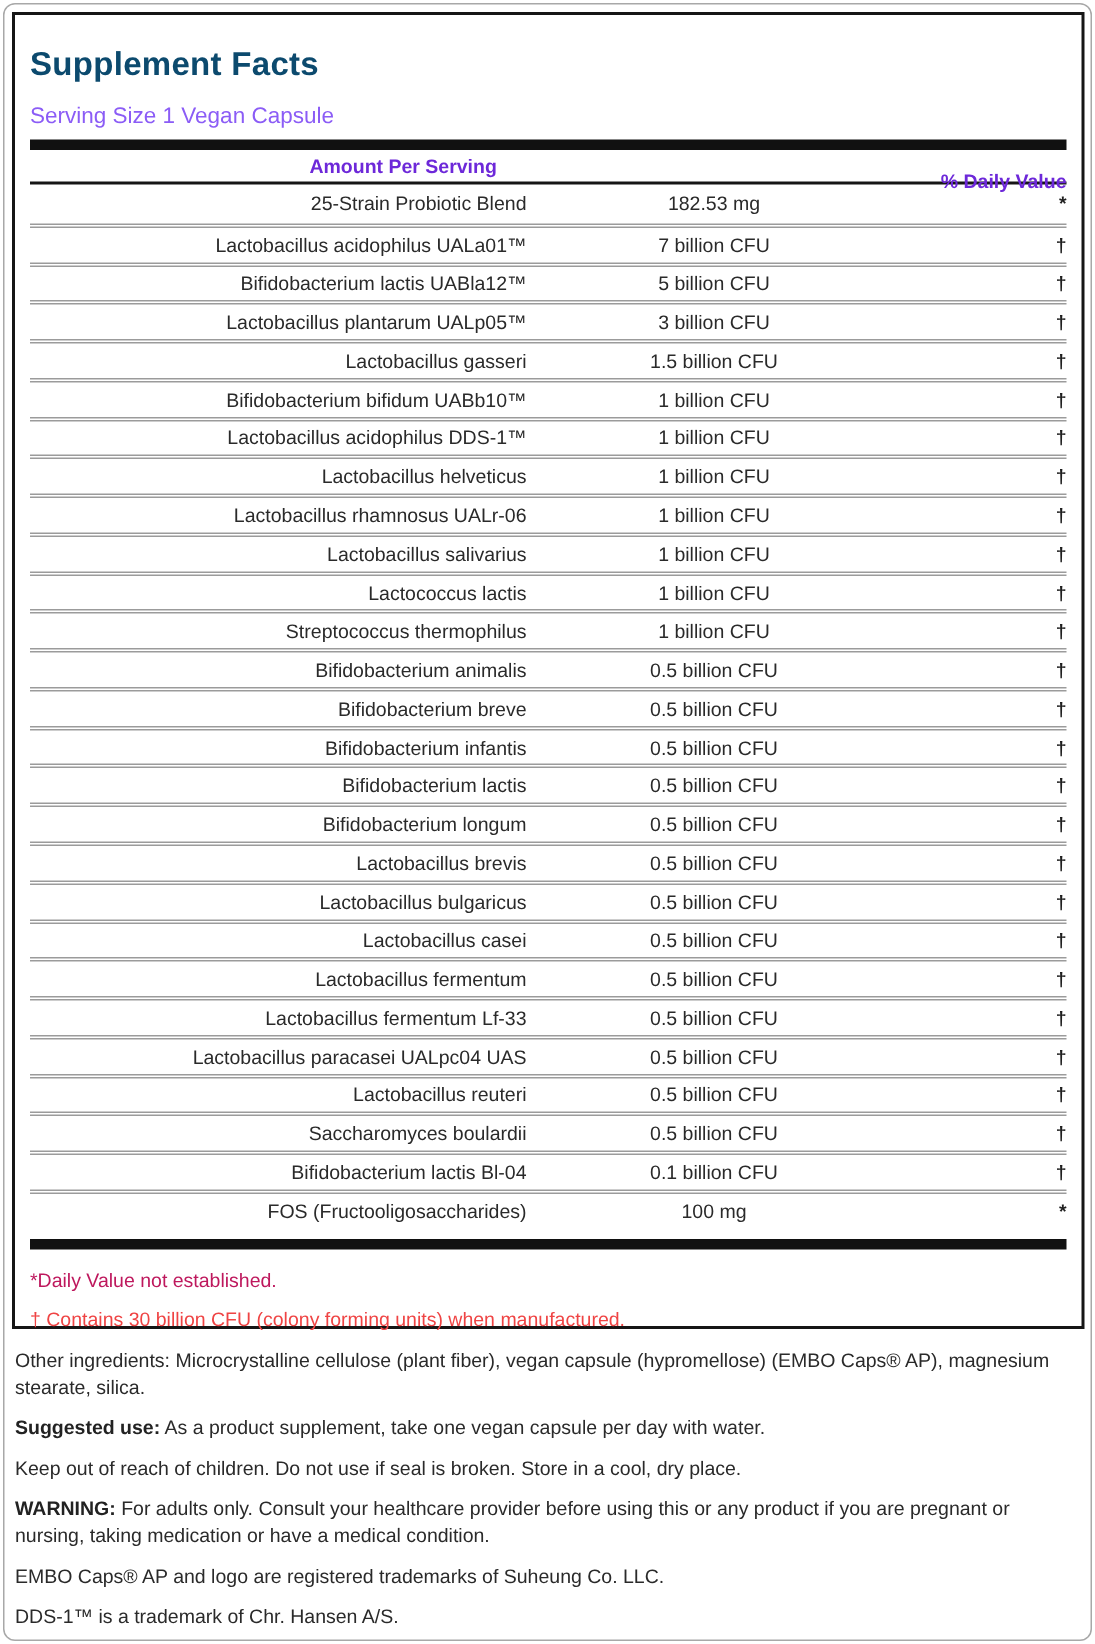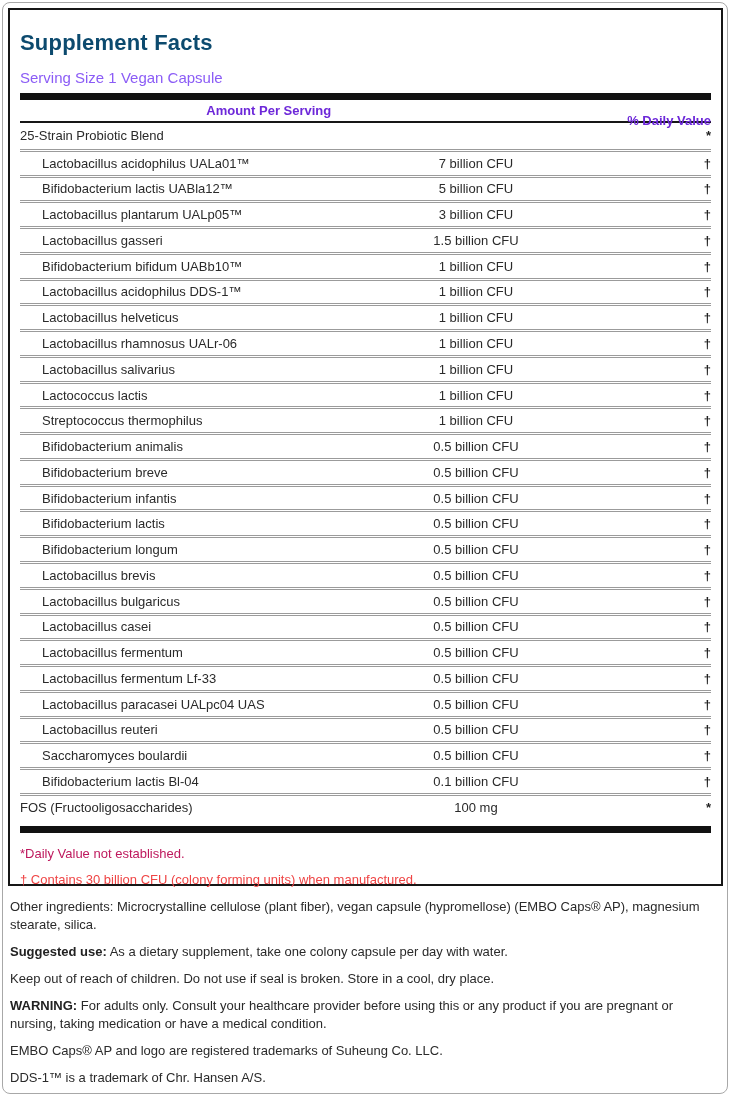--- a/index.html
+++ b/index.html
@@ -77,21 +77,21 @@
   .row {
     display: flex;
     align-items: center;
     height: 25.78px;
     box-sizing: border-box;
     border-top: 3px double #9b9b9b;
     font-size: 13px;
     color: #2a2a2a;
   }
   .row:first-child { border-top: none; }
-  .cell.name { flex: 1; white-space: nowrap; overflow: hidden; }
+  .cell.name { flex: 1; white-space: nowrap; overflow: hidden; text-align: right; }
   .row.indent .cell.name { padding-left: 22px; }
   .cell.amount { width: 250px; text-align: center; white-space: nowrap; }
   .cell.dv { width: 110px; text-align: right; font-weight: 700; color: #1f1f1f; }
   .footnote-1 { margin-top: 13px; font-size: 13px; color: #be185d; }
   .footnote-2 { margin-top: 11px; font-size: 13px; color: #ef4444; }
   .details {
     position: absolute;
     left: 10px;
     right: 10px;
     top: 898px;
@@ -114,20 +114,21 @@
   <div class="bar-thick"></div>
   <div class="header-row">
     <span class="header-amount">Amount Per Serving</span>
     <span class="header-dv">% Daily Value</span>
   </div>
   <div class="bar-medium"></div>
 
   <div class="rows">
   <div class="row">
     <div class="cell name">25-Strain Probiotic Blend</div>
+    <div class="cell amount">182.53 mg</div>
     <div class="cell dv">*</div>
   </div>
 
   <div class="row indent">
     <div class="cell name">Lactobacillus acidophilus UALa01™</div>
     <div class="cell amount">7 billion CFU</div>
     <div class="cell dv">†</div>
   </div>
 
   <div class="row indent">
@@ -281,18 +282,18 @@
   </div>
 </div>
 
   <div class="bar-thick"></div>
   <div class="footnote-1">*Daily Value not established.</div>
   <div class="footnote-2">† Contains 30 billion CFU (colony forming units) when manufactured.</div>
 </div>
 
 <div class="details">
   <p>Other ingredients: Microcrystalline cellulose (plant fiber), vegan capsule (hypromellose) (EMBO Caps® AP), magnesium stearate, silica.</p>
-  <p class="gap"><span class="lead-bold">Suggested use:</span><span> As a dietary supplement, take one colony capsule per day with water.</span></p>
+  <p class="gap"><span class="lead-bold">Suggested use:</span><span> As a product supplement, take one vegan capsule per day with water.</span></p>
   <p>Keep out of reach of children. Do not use if seal is broken. Store in a cool, dry place.</p>
   <p><span class="lead-bold">WARNING:</span><span> For adults only. Consult your healthcare provider before using this or any product if you are pregnant or nursing, taking medication or have a medical condition.</span></p>
   <p>EMBO Caps® AP and logo are registered trademarks of Suheung Co. LLC.</p>
   <p>DDS-1™ is a trademark of Chr. Hansen A/S.</p>
 </div>
 
 </body></html>

